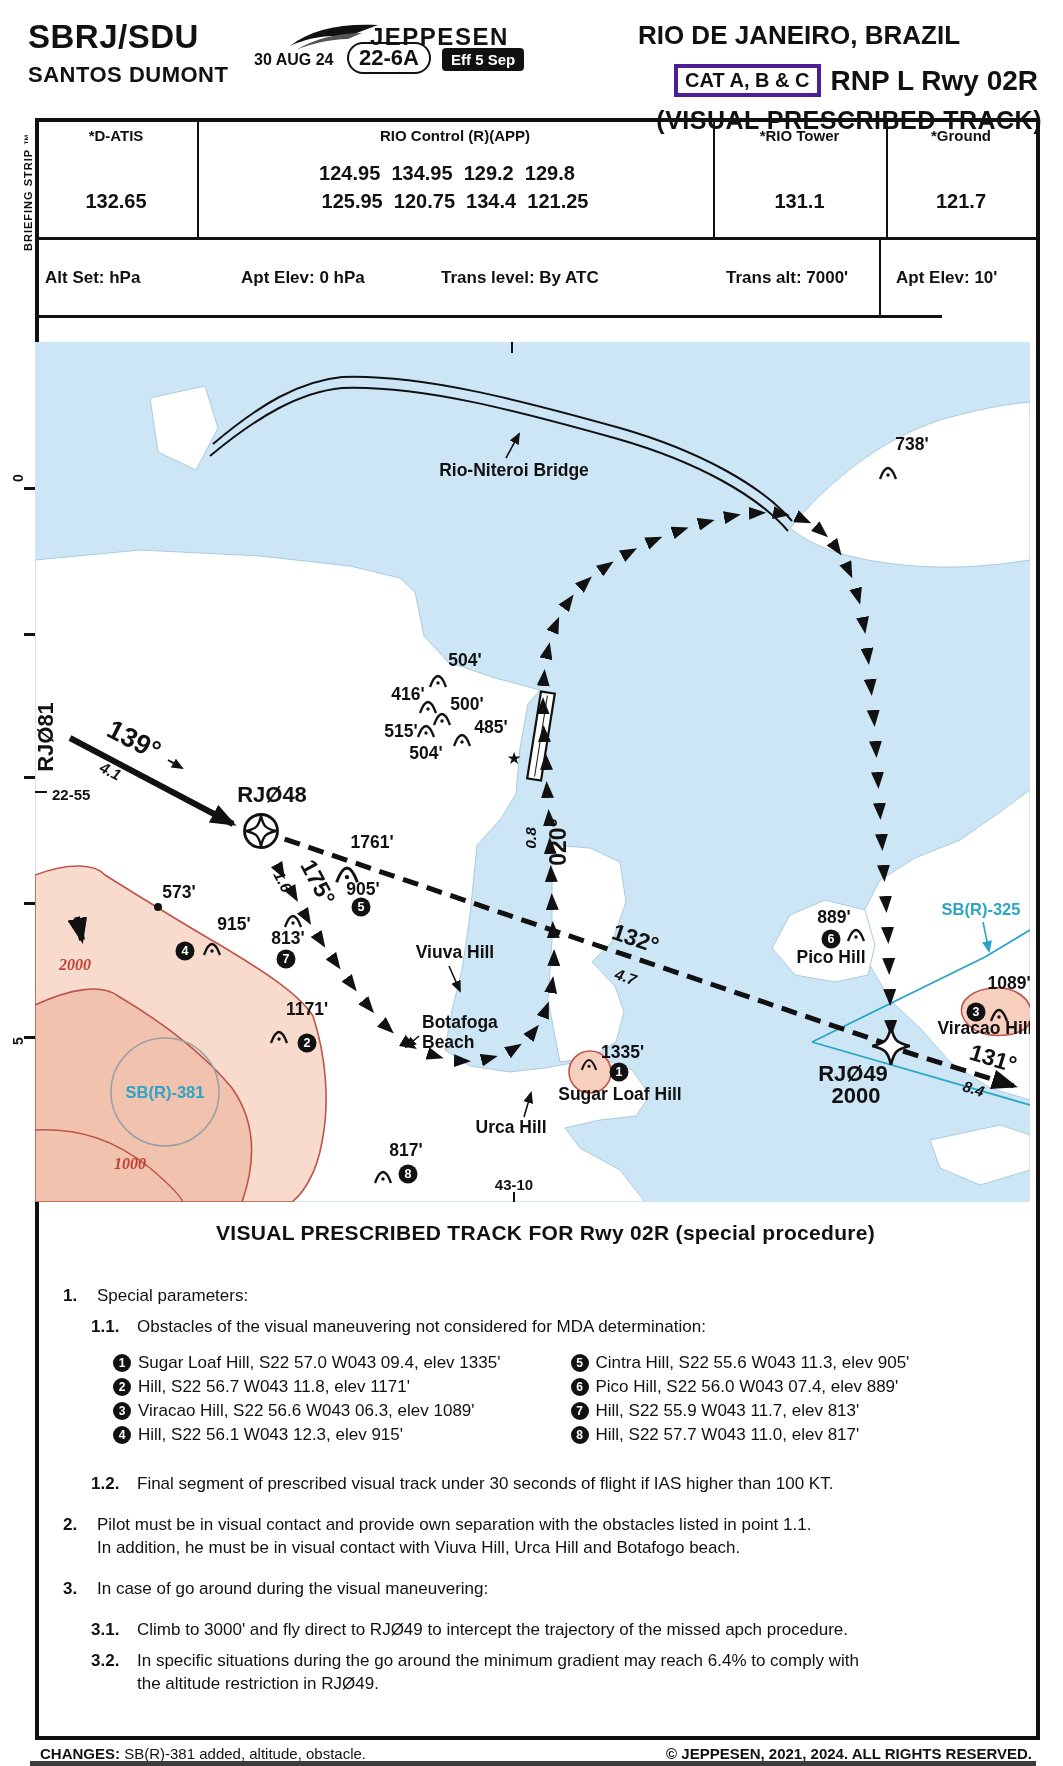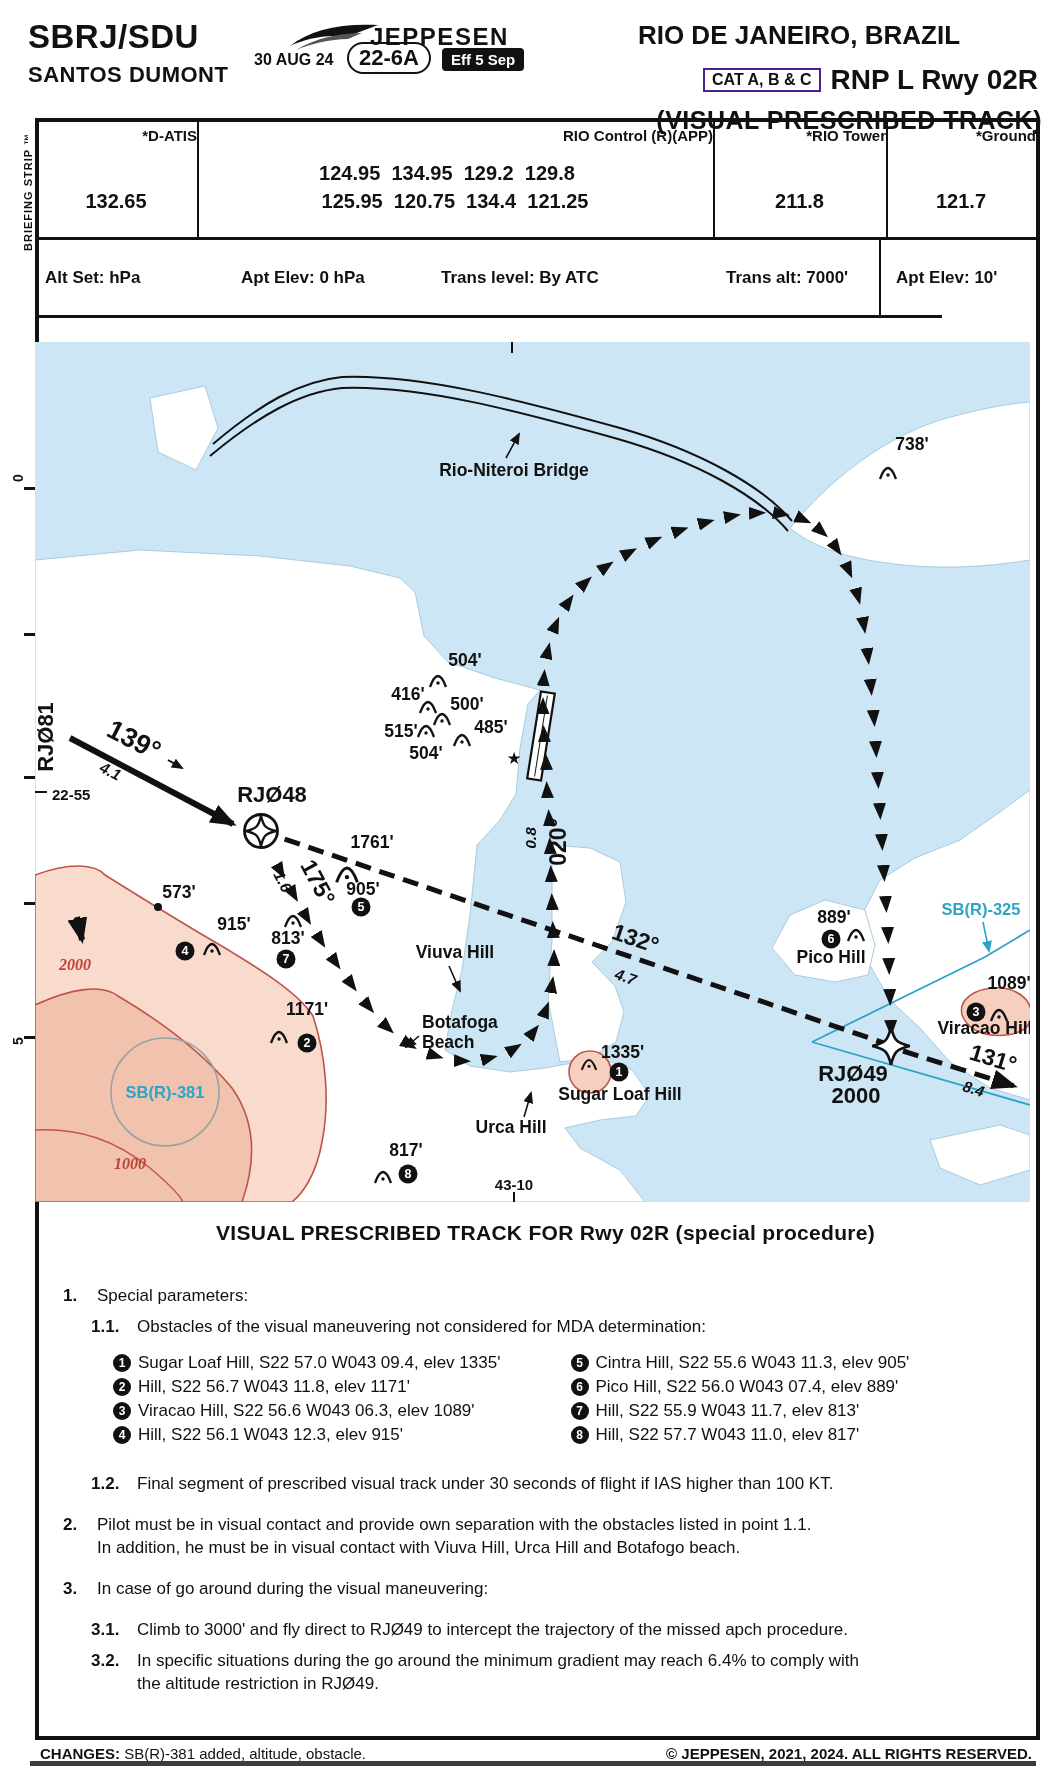--- a/index.html
+++ b/index.html
@@ -8,28 +8,28 @@
   
   .apt-code{left:28px;top:18px;font-size:33px;font-weight:700;letter-spacing:.5px;}
   .apt-name{left:28px;top:62px;font-size:22px;font-weight:600;letter-spacing:.5px;}
   .logo{left:288px;top:20px;display:flex;align-items:center;}
   .logo-text{font-size:24px;font-weight:800;letter-spacing:1.5px;margin-left:-14px;}
   .hdr-date{left:254px;top:51px;font-size:16px;font-weight:600;}
   .idx-pill{left:347px;top:42px;border:2.5px solid #111;border-radius:17px;padding:1px 10px;font-size:22px;font-weight:700;}
   .eff-badge{left:442px;top:48px;background:#111;color:#fff;border-radius:4px;padding:3px 9px;font-size:15px;font-weight:700;}
   .hdr-city{left:560px;top:20px;width:478px;text-align:center;font-size:26px;font-weight:700;}
   .hdr-line2{left:560px;top:64px;width:478px;text-align:right;display:flex;justify-content:flex-end;align-items:center;gap:10px;}
-  .cat-box{border:2px solid #4c1d95;padding:1px 7px;font-size:16px;font-weight:700;}
+  .cat-box{border:4px solid #4c1d95;padding:1px 7px;font-size:20px;font-weight:700;}
   .proc-title{font-size:28px;font-weight:700;}
   .hdr-sub{left:560px;top:106px;width:482px;text-align:right;font-size:25px;font-weight:700;letter-spacing:.5px;}
   
   .page-frame{left:35px;top:118px;width:1005px;height:1622px;border:4px solid #111;box-sizing:border-box;}
   .comm-table{left:35px;top:118px;width:1005px;height:122px;border-bottom:3px solid #111;box-sizing:border-box;}
   .vline{position:absolute;top:0;bottom:0;width:2px;background:#111;}
-  .cell-label{position:absolute;top:9px;font-size:15px;font-weight:600;text-align:right;}
+  .cell-label{position:absolute;top:9px;font-size:15px;font-weight:600;text-align:center;}
   .freq{position:absolute;font-size:20px;font-weight:600;text-align:center;white-space:pre;}
   .alt-box{left:35px;top:240px;width:907px;height:78px;border-bottom:3px solid #111;box-sizing:border-box;}
   .alt-item{position:absolute;top:28px;font-size:17px;font-weight:600;white-space:nowrap;}
   
   .strip-label{left:-52px;top:186px;width:160px;text-align:center;transform:rotate(-90deg);font-size:11px;font-weight:700;letter-spacing:1px;}
   .tick{left:24px;width:12px;height:2.5px;background:#111;}
   .scale-num{left:8px;width:20px;text-align:center;transform:rotate(-90deg);font-size:14px;font-weight:600;}
   
   svg text{font-family:"Liberation Sans",sans-serif;fill:#111;}
   .elev{font-size:17.5px;font-weight:700;}
@@ -99,21 +99,21 @@
   <div class="vline" style="left:162px"></div>
   <div class="vline" style="left:678px"></div>
   <div class="vline" style="left:851px"></div>
   <div class="cell-label" style="left:0;width:162px">*D-ATIS</div>
   <div class="cell-label" style="left:162px;width:516px">RIO Control (R)(APP)</div>
   <div class="cell-label" style="left:678px;width:173px">*RIO Tower</div>
   <div class="cell-label" style="left:851px;width:150px">*Ground</div>
   <div class="freq" style="left:0;width:162px;top:72px">132.65</div>
   <div class="freq" style="left:162px;width:500px;top:44px">124.95  134.95  129.2  129.8</div>
   <div class="freq" style="left:162px;width:516px;top:72px">125.95  120.75  134.4  121.25</div>
-  <div class="freq" style="left:678px;width:173px;top:72px">211.8</div>
+  <div class="freq" style="left:678px;width:173px;top:72px">131.1</div>
   <div class="freq" style="left:851px;width:150px;top:72px">121.7</div>
 </div>
 
 <div class="abs alt-box">
   <div class="vline" style="left:844px"></div>
   <div class="alt-item" style="left:10px">Alt Set: hPa</div>
   <div class="alt-item" style="left:206px">Apt Elev: 0 hPa</div>
   <div class="alt-item" style="left:406px">Trans level: By ATC</div>
   <div class="alt-item" style="left:691px">Trans alt: 7000'</div>
   <div class="alt-item" style="left:861px">Apt Elev: 10'</div>

